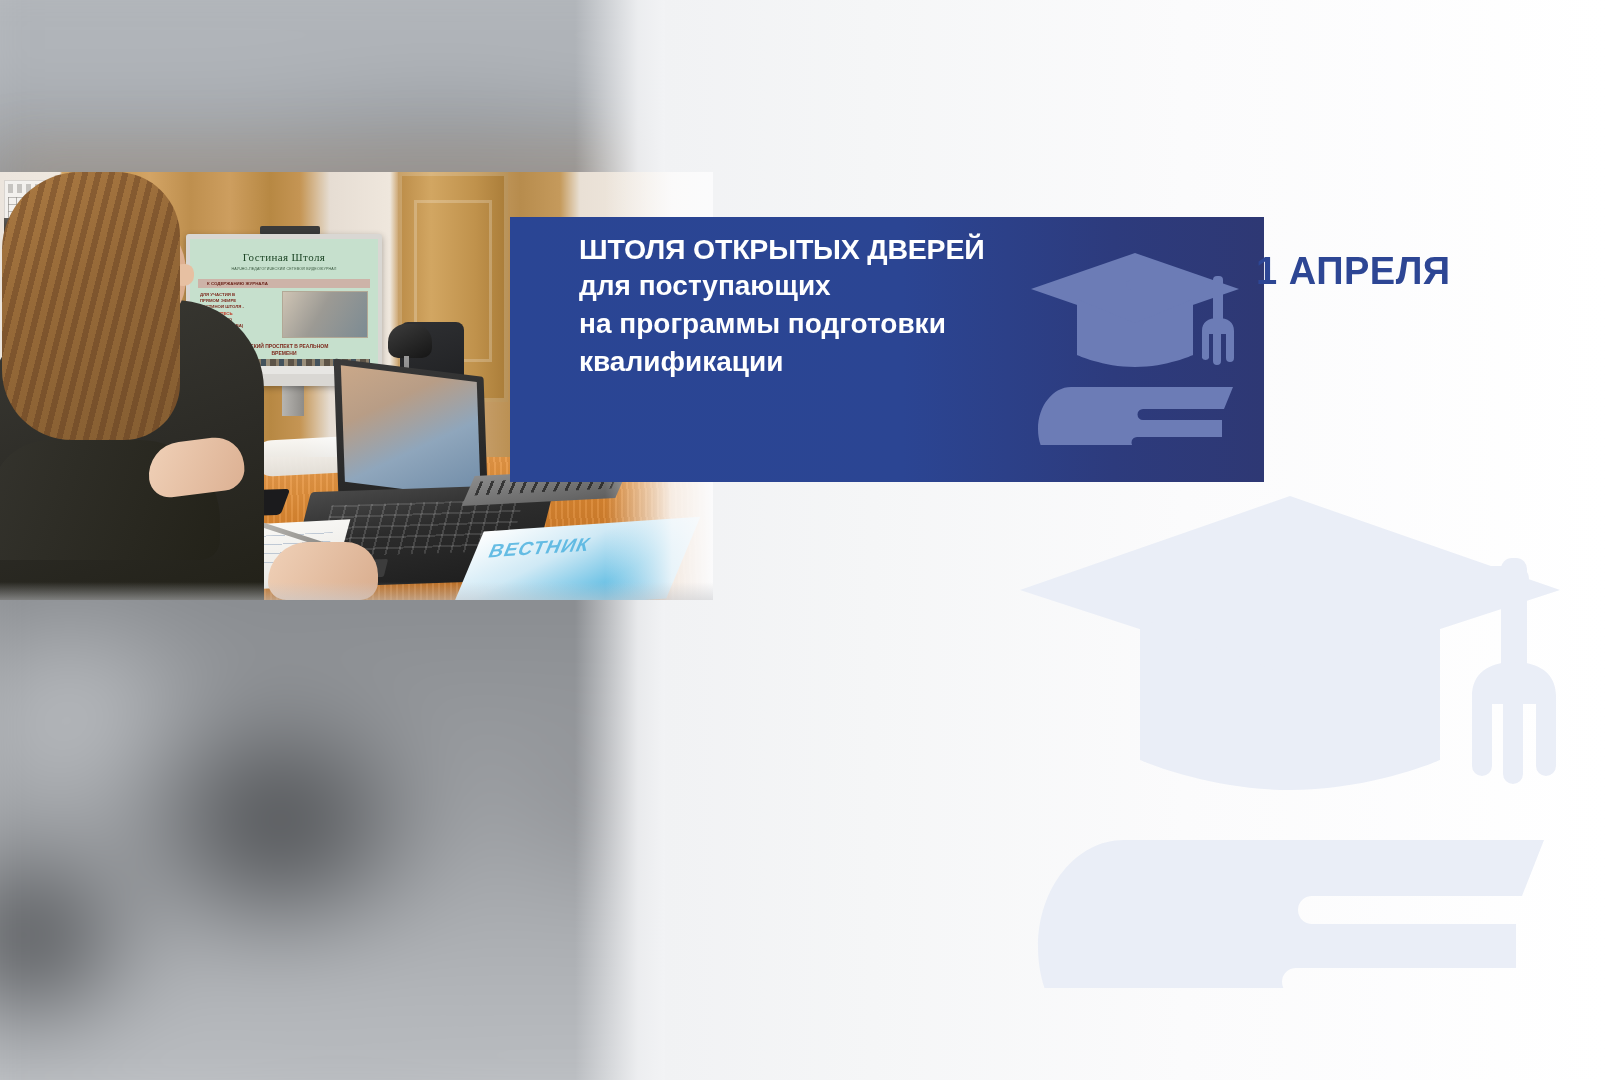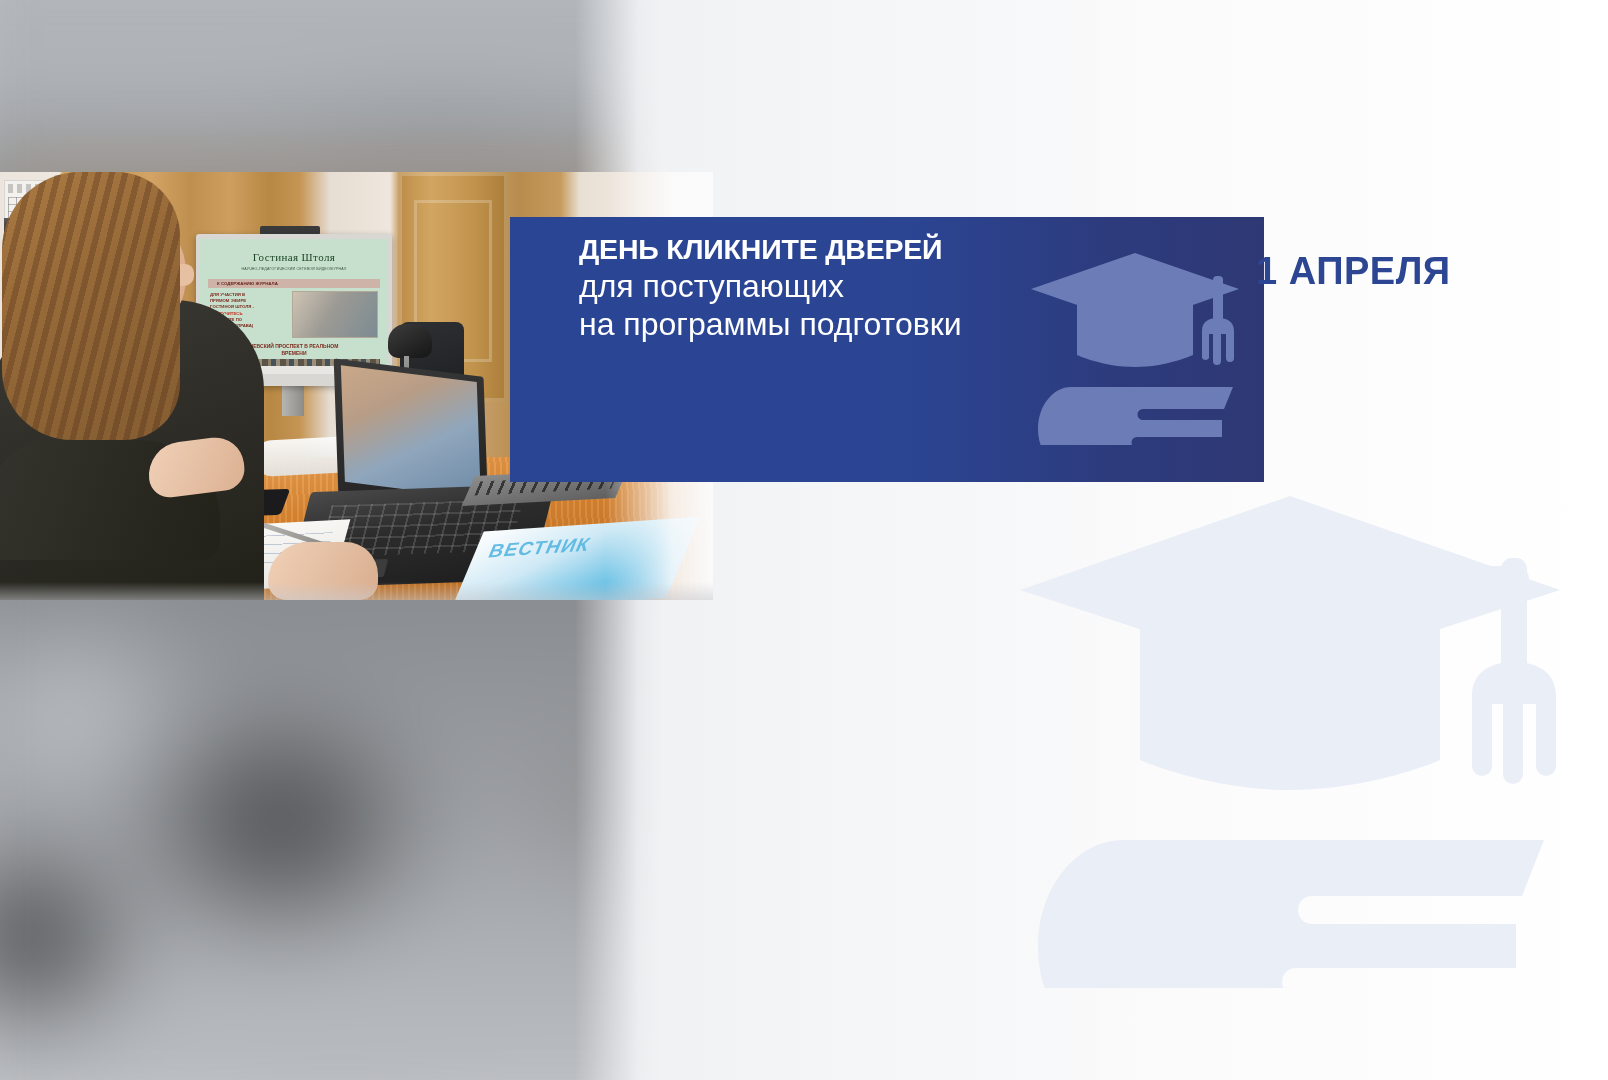--- a/index.html
+++ b/index.html
@@ -139,21 +139,21 @@
   .ph-desk {
     position:absolute; left:0; top:285px; width:713px; height:143px;
     background: linear-gradient(175deg,#e08a36 0%, #e89b4a 18%, #db8731 42%, #cd7a29 70%, #b86a21 100%);
   }
   .ph-desk::after{
     content:""; position:absolute; inset:0;
     background: repeating-linear-gradient(88deg, rgba(255,255,255,.07) 0 2px, rgba(0,0,0,.05) 2px 6px);
   }
   
   .ph-monitor {
-    position:absolute; left:196px; top:62px; width:196px; height:152px;
+    position:absolute; left:186px; top:62px; width:196px; height:152px;
     background:#d9d7d3; border-radius:3px;
     box-shadow: 0 2px 6px rgba(0,0,0,.3);
   }
   .ph-screen {
     position:absolute; left:4px; top:5px; right:4px; bottom:12px;
     background:#c6e0cd; overflow:hidden;
   }
   .ph-webcam{
     position:absolute; left:260px; top:54px; width:60px; height:9px;
     background:#3a3a3a; border-radius:2px;
@@ -359,24 +359,24 @@
   }
   .banner-title {
     font-size: 28.5px;
     font-weight: bold;
     color: #ffffff;
     letter-spacing: -0.2px;
     line-height: 36px;
     white-space: nowrap;
   }
   .banner-sub {
-    font-size: 32px;
+    font-size: 28px;
     color: #ffffff;
     line-height: 38px;
-    font-weight: normal;
+    font-weight: bold;
     white-space: nowrap;
   }
   .banner-icon {
     position: absolute;
     left: 518px; top: 28px;
     width: 215px; height: 200px;
   }
   .banner-icon svg { display:block; width:100%; height:100%; }
 
   
@@ -491,23 +491,24 @@
       <div class="ph-hand1"></div>
       <div class="ph-hand2"></div>
 
       <div class="photo-fade-r"></div>
       <div class="photo-fade-b"></div>
     </div>
   </div>
 
   <div class="banner">
     <div class="banner-text">
-      <div class="banner-title">ДЕНЬ КЛИКНИТЕ ДВЕРЕЙ</div>
+      <div class="banner-title">ШТОЛЯ ОТКРЫТЫХ ДВЕРЕЙ</div>
       <div class="banner-sub">для поступающих</div>
       <div class="banner-sub">на программы подготовки</div>
+      <div class="banner-sub">квалификации</div>
     </div>
     <div class="banner-icon">
       <svg viewBox="0 0 215 200" xmlns="http://www.w3.org/2000/svg" aria-hidden="true">
         <g fill="#6c7cb6">
           <path d="M107 8 L211 44 L107 80 L3 44 Z"></path>
           <path d="M49 54 L49 110 C49 110 75 122 107 122 C139 122 165 110 165 110 L165 54 L107 78 Z"></path>
           <path d="M103 35 h87 a5 5 0 0 1 0 10 h-87 a5 5 0 0 1 0 -10 Z"></path>
           <rect x="185" y="31" width="10" height="56" rx="4"></rect>
           <path d="M174 86 c0 -9 6 -13 16 -13 c10 0 16 4 16 13 l0 27 a4 4 0 0 1 -8 0 l0 -24 l-5 0 l0 27 a4 4 0 0 1 -8 0 l0 -27 l-4 0 l0 24 a4 4 0 0 1 -7 0 Z"></path>
           <path d="M43 142 h162 l-9 22 h-81 a5.5 5.5 0 0 0 0 11 h79 l0 17 h-85 a5.5 5.5 0 0 0 0 11 h82 l10 22 h-158 c-18 0 -33 -18 -33 -41 c0 -23 15 -42 33 -42 Z"></path>

